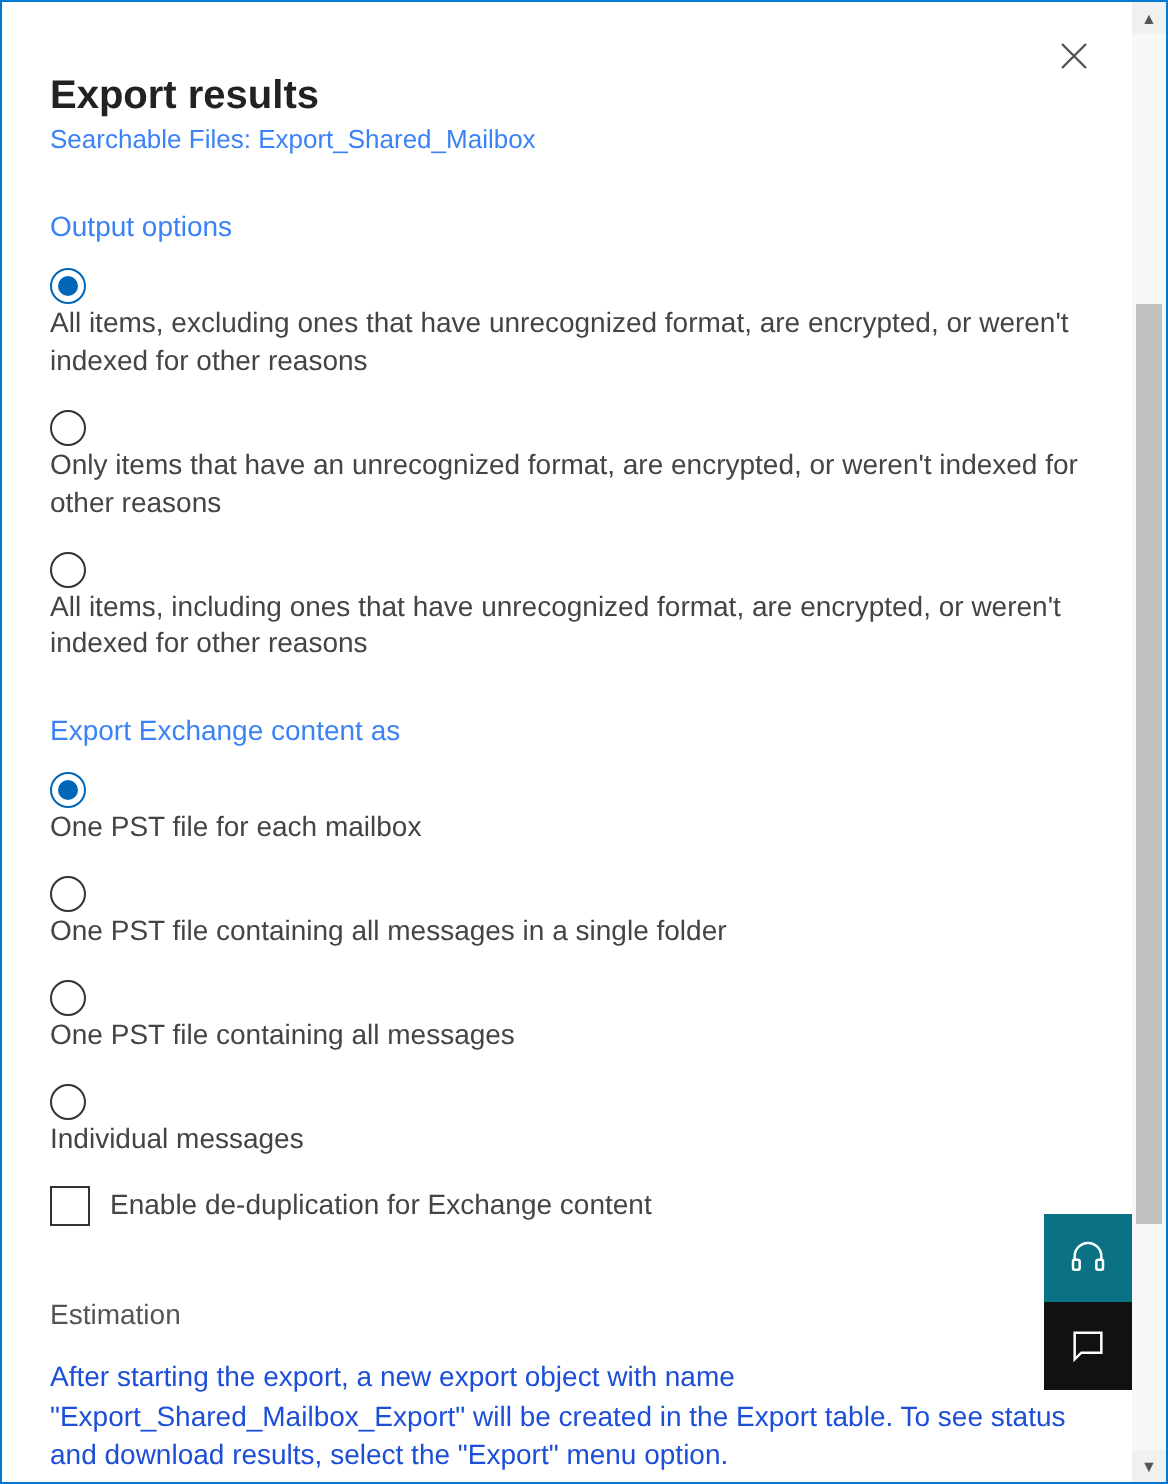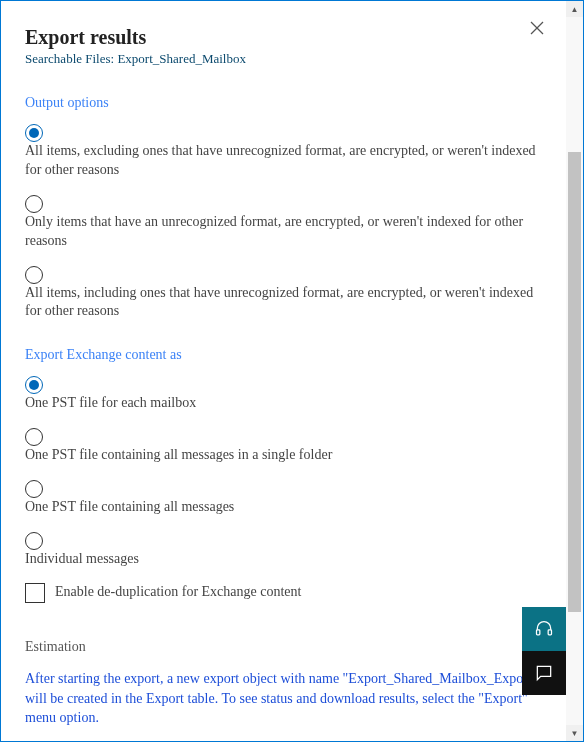--- a/index.html
+++ b/index.html
@@ -30,37 +30,36 @@
     cursor: pointer;
   }
   .scroll-track { flex: 1; position: relative; background: #f8f8f8; }
   .scroll-thumb {
     position: absolute; left: 2px; right: 2px;
     top: 135px; height: 460px;
     background: #c2c2c2;
   }
   .panel {
     position: absolute; left: 0; top: 0; right: 17px; bottom: 0;
-    padding: 11px 24px 20px 24px;
+    padding: 22px 24px 20px 24px;
     overflow: hidden;
     color: #333;
-    font-family: Liberation Serif, serif;
   }
   .close-btn {
     position: absolute; top: 16px; right: 18px;
     width: 22px; height: 22px;
     cursor: pointer; color: #555;
     display: flex; align-items: center; justify-content: center;
   }
   .close-btn svg { width: 14px; height: 14px; stroke: #555; stroke-width: 1.2; }
   h1.title {
     font-size: 20px; font-weight: 700; color: #222;
     margin: 0 0 2px 0; padding-top: 14px;
   }
-  .subtitle { font-size: 13px; color: #0c4a6e; margin-bottom: 28px; }
+  .subtitle { font-size: 13px; color: #3b82f6; margin-bottom: 28px; }
   .section-head {
     font-size: 14px; color: #3b82f6; font-weight: 400; margin: 18px 0 12px 0;
   }
   .radio-row {
     display: flex; align-items: flex-start;
     margin-bottom: 14px; cursor: pointer; flex-direction: column;
   }
   .radio-outer {
     width: 18px; height: 18px; border-radius: 50%;
     border: 1.5px solid #333; flex: 0 0 18px;

